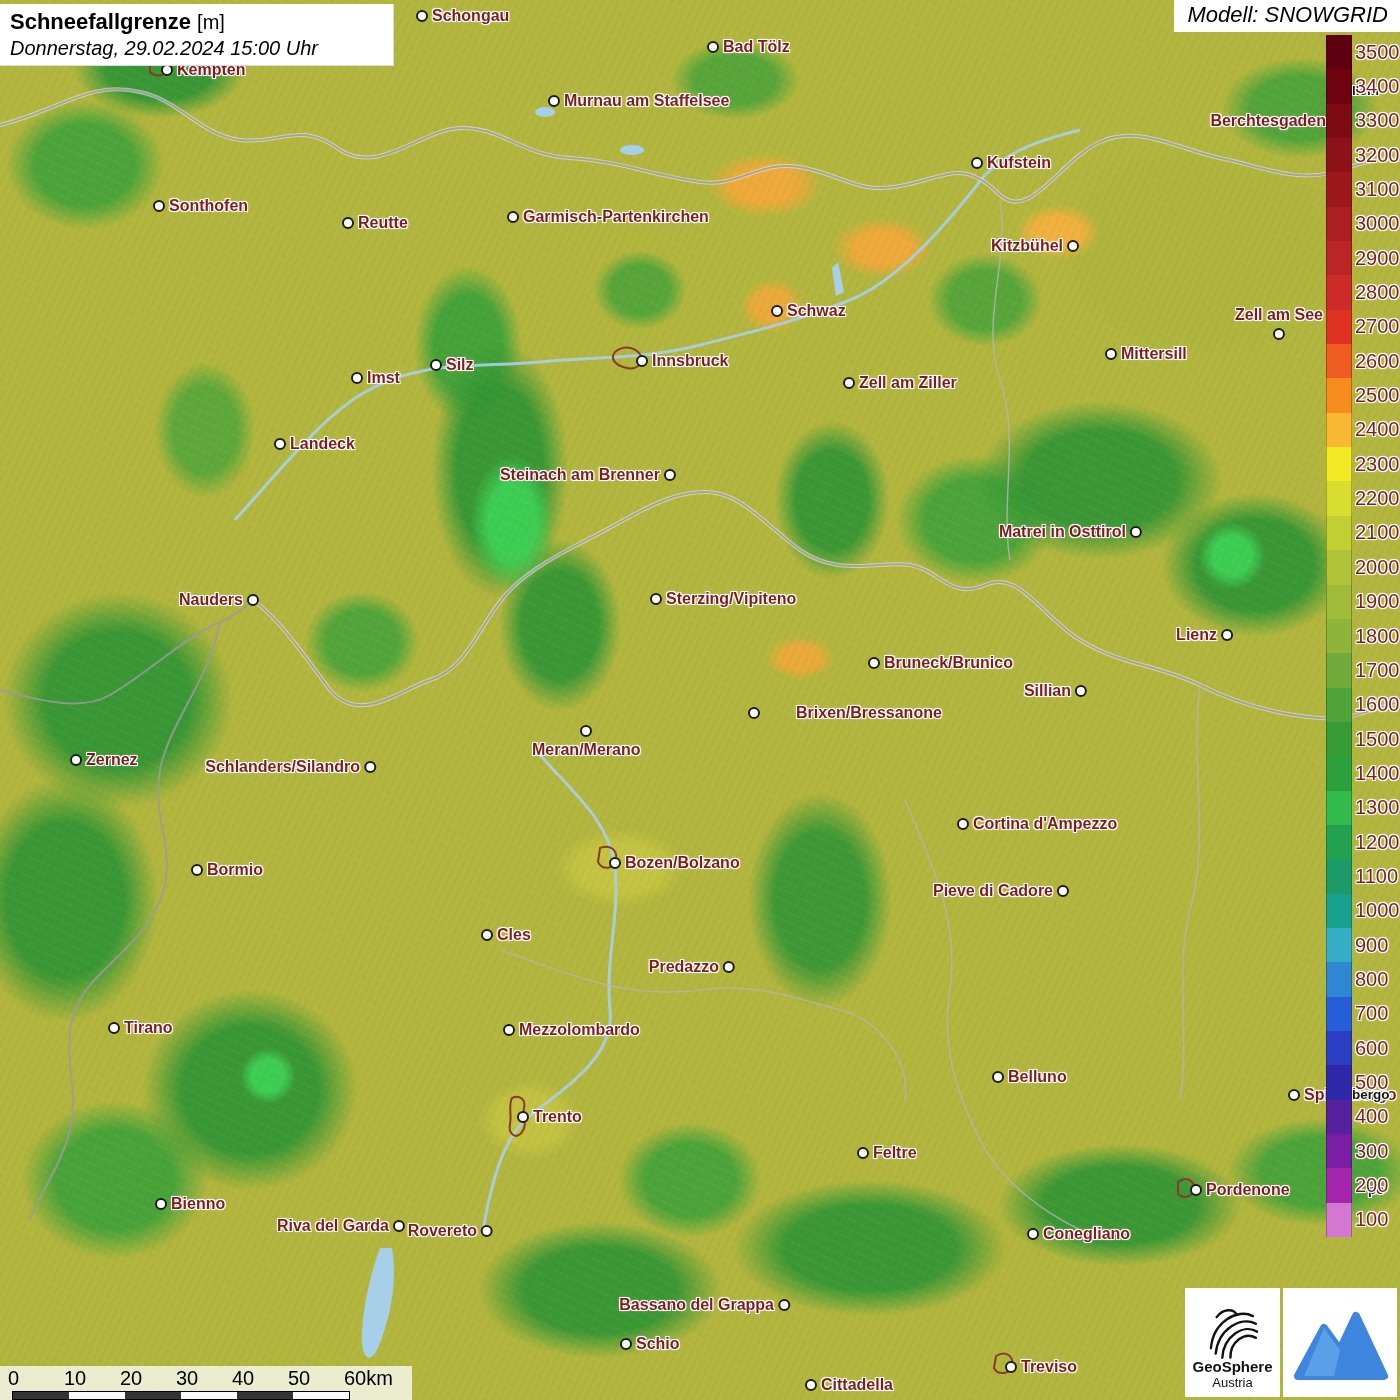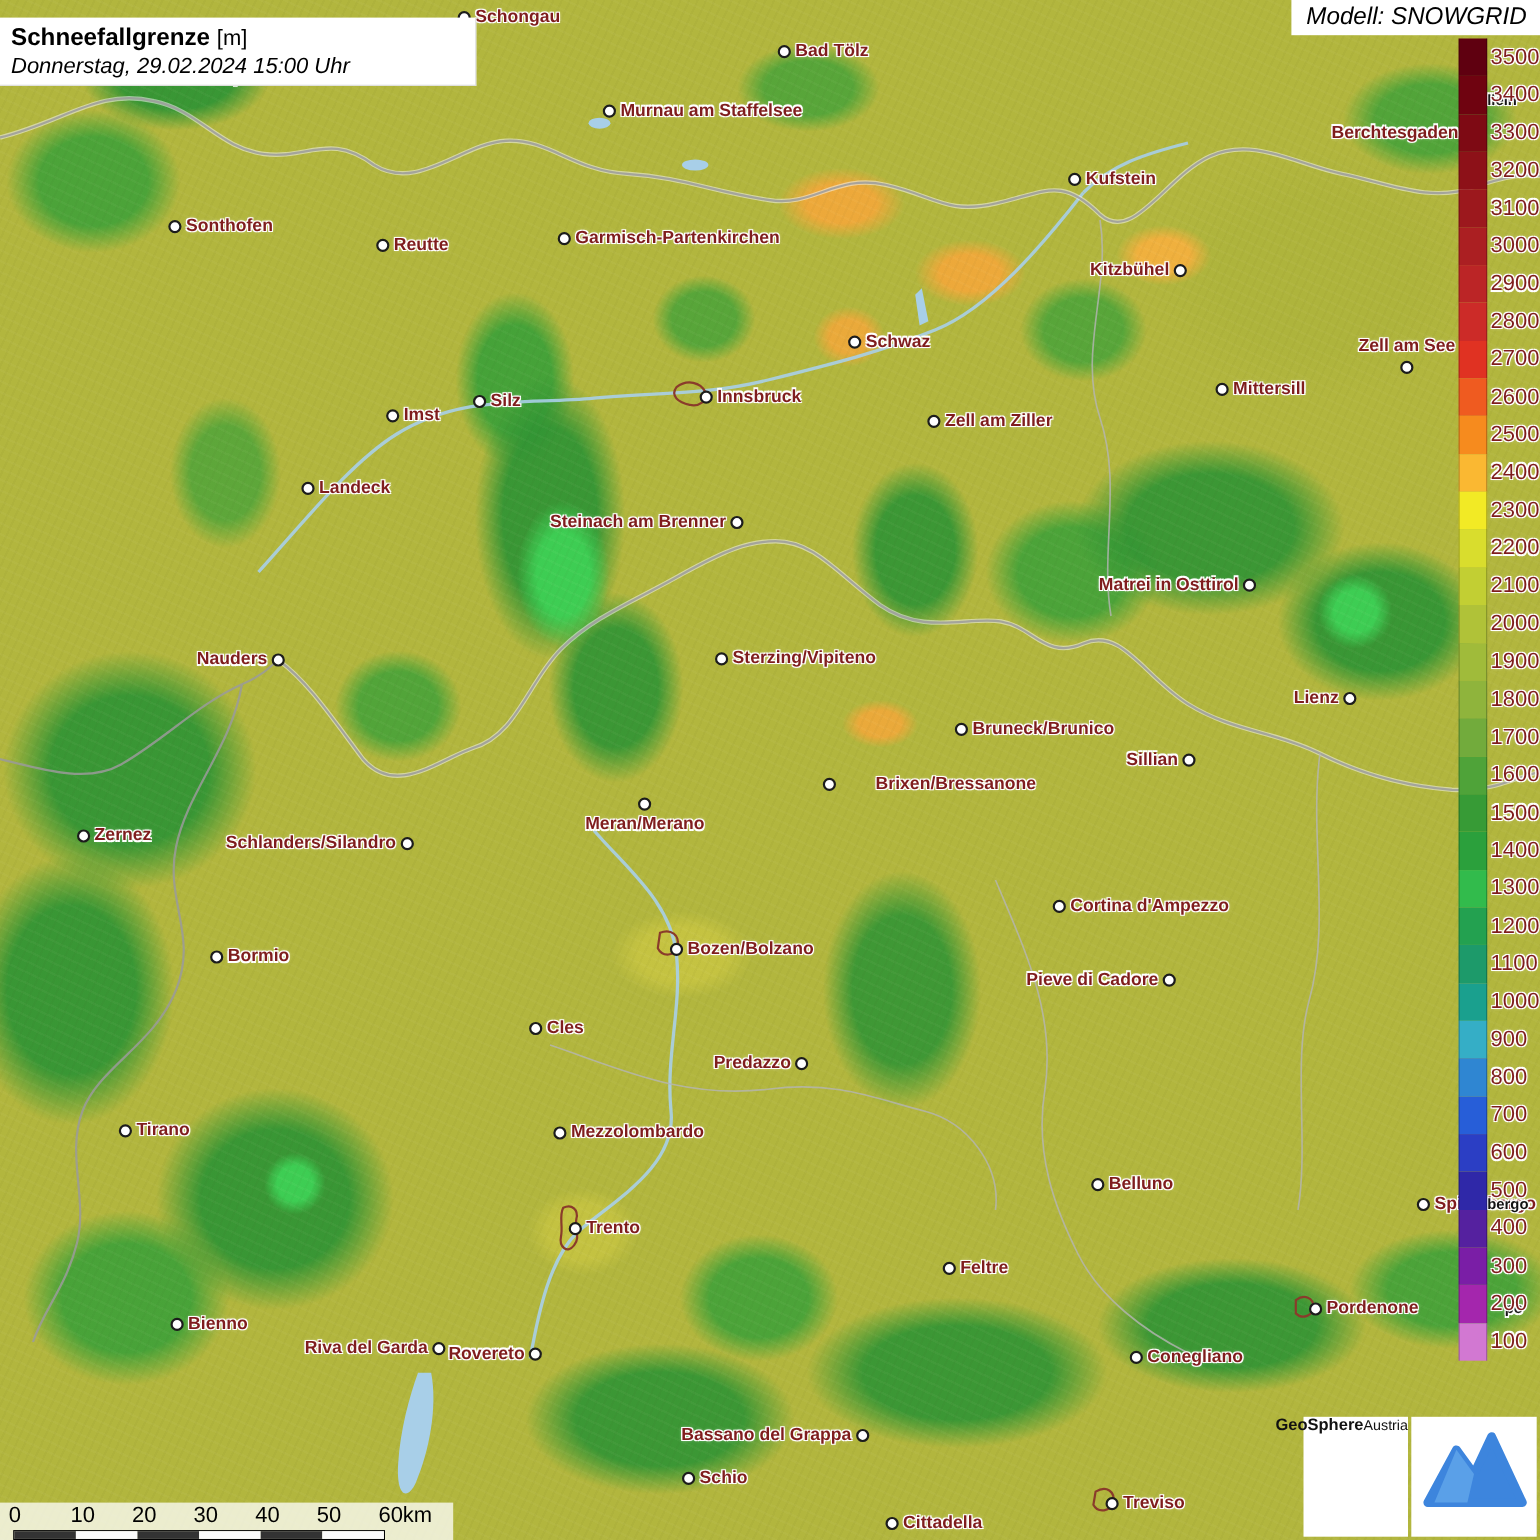--- a/index.html
+++ b/index.html
@@ -64,42 +64,42 @@
     text-shadow:-1px -1px 0 #fff,1px -1px 0 #fff,-1px 1px 0 #fff,1px 1px 0 #fff,0 0 3px #fff;}
 
   
   .colorbar{position:absolute;left:1326px;top:35px;z-index:3;}
   .cb-row{display:flex;align-items:center;height:34.35px;}
   .cb-block{width:24px;height:34.35px;flex:0 0 auto;border-left:1px solid rgba(0,0,0,.25);border-right:1px solid rgba(0,0,0,.25);}
   .cb-label{margin-left:3px;font-size:20px;color:#7f1d1d;
     text-shadow:-1px -1px 0 #fff,1px -1px 0 #fff,-1px 1px 0 #fff,1px 1px 0 #fff,0 0 3px #fff;}
 
   
-  .title-box{position:absolute;left:0;top:16px;z-index:4;background:#fff;width:433px;height:62px;
+  .title-box{position:absolute;left:0;top:4px;z-index:4;background:#fff;width:394px;height:62px;
     box-sizing:border-box;padding:5px 10px 0 10px;border-right:1px solid #ddd;border-bottom:1px solid #ddd;}
   .title-line{font-size:22px;color:#000;}
   .title-main{font-weight:bold;}
   .title-unit{font-weight:normal;font-size:20px;}
   .title-date{font-size:20px;font-style:italic;color:#000;margin-top:2px;}
   .model-box{position:absolute;right:0;top:0;z-index:5;background:#fff;height:30px;
     padding:2px 12px 0 14px;font-size:22px;font-style:italic;color:#000;}
 
   
   .scalebar{position:absolute;left:0;bottom:0;width:412px;height:34px;z-index:4;
     background:rgba(255,255,255,.75);}
   .sb-tick{position:absolute;bottom:10px;font-size:20px;color:#000;}
   .sb-bar{position:absolute;left:12px;bottom:0;height:7px;width:336px;border:1px solid #000;display:flex;}
   .sb-seg{flex:1 1 auto;}
   .sb-seg.dark{background:#333;}
   .sb-seg.light{background:#fafafa;}
 
   
   .logos{position:absolute;right:3px;bottom:3px;z-index:4;display:flex;gap:3px;}
-  .logo-box{background:#fff;width:95px;height:109px;display:flex;flex-direction:row;
-    align-items:flex-start;justify-content:flex-end;padding-bottom:6px;box-sizing:border-box;}
+  .logo-box{background:#fff;width:95px;height:109px;display:flex;flex-direction:column;
+    align-items:center;justify-content:flex-end;padding-bottom:6px;box-sizing:border-box;}
   .logo-box.blue{width:114px;justify-content:center;padding-bottom:0;}
   .gs-name{font-size:15px;font-weight:bold;color:#111;line-height:1.1;}
   .gs-sub{font-size:13px;color:#111;line-height:1.2;}
 </style>
 </head>
 <body>
 
 <div class="stage">
 
   <div class="blobs"></div>

